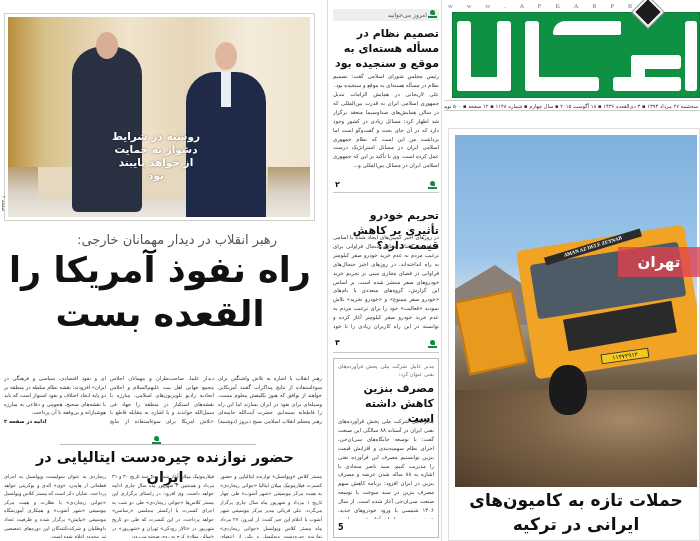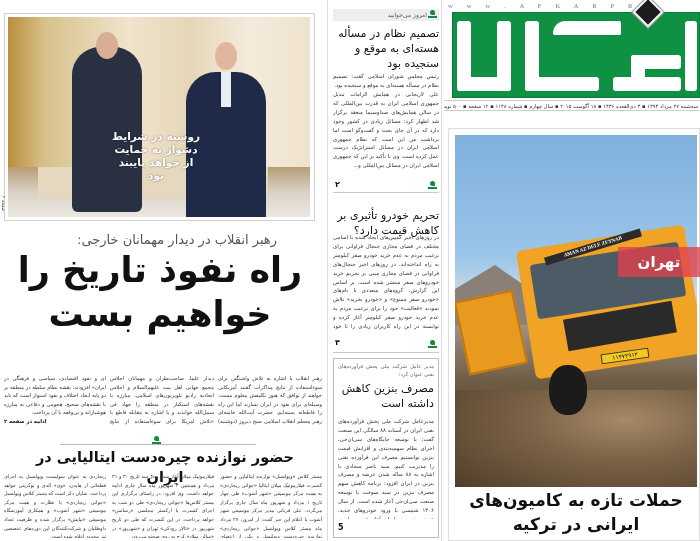--- a/index.html
+++ b/index.html
@@ -30,21 +30,21 @@
   .truck-photo .dirt { position: absolute; left: 0; top: 255px; width: 242px; height: 100px; background: radial-gradient(ellipse at 70% 30%, #a58a68 0%, #7c6347 40%, #4e3c2a 100%); }
   .watermark { left: 618px; top: 247px; width: 82px; height: 30px; background: rgba(226,64,77,0.78); color: #fff; font-weight: bold; font-size: 15px; line-height: 30px; text-align: center; }
   .truck-headline { left: 452px; top: 488px; width: 248px; font-family: "DejaVu Sans", sans-serif; font-weight: bold; font-size: 17px; line-height: 24px; text-align: center; color: #111; }
 
   
   .mid-col { left: 333px; top: 0; width: 106px; height: 541px; }
   .section-tag { position: absolute; left: 0; width: 106px; height: 12px; background: #eeeeee; font-size: 6px; line-height: 12px; color: #555; padding-right: 12px; }
   .sprout-icon { position: absolute; width: 9px; height: 9px; }
   .sprout-icon::before { content: ""; position: absolute; left: 2px; top: 0; width: 5px; height: 5px; background: #138a3e; border-radius: 50% 50% 0 50%; }
   .sprout-icon::after { content: ""; position: absolute; left: 0; top: 6px; width: 9px; height: 2px; background: #138a3e; }
-  .mid-h { position: absolute; left: 0; width: 106px; font-weight: normal; color: #111; text-align: right; }
+  .mid-h { position: absolute; left: 0; width: 106px; font-weight: bold; color: #111; text-align: right; }
   .mid-body { position: absolute; left: 0; width: 106px; font-size: 5.4px; line-height: 8.9px; color: #333; text-align: justify; }
   .page-num { position: absolute; font-size: 8px; font-weight: bold; color: #111; }
   .mid-rule { position: absolute; left: 0; width: 106px; height: 1px; background: #c9c9c9; }
   .boxed { position: absolute; left: 0; top: 358px; width: 106px; height: 180px; border: 1px solid #bdbdbd; }
 
   
   .photo-frame { left: 4px; top: 13px; width: 311px; height: 208px; border: 1px solid #cfcfcf; background: #fff; }
   .photo { left: 8px; top: 17px; width: 302px; height: 200px; overflow: hidden;
     background: linear-gradient(90deg, #b88f3c 0%, #d7c08a 12%, #efe4cc 40%, #e6d6b8 60%, #f4ebdc 80%, #efe3cd 100%); }
   .photo .floor { position: absolute; left: 0; top: 150px; width: 302px; height: 50px; background: linear-gradient(180deg, #b79c75 0%, #d9d2c5 50%, #ece8e0 100%); }
@@ -142,21 +142,21 @@
   <div class="man1"></div>
   <div class="man1-head"></div>
   <div class="man2"></div>
   <div class="man2-head"></div>
   <div class="shirt2"></div>
 </div>
 <div class="abs photo-caption">روسیه در شرایط دشوار به حمایت از خواهد پایبند بود</div>
 <div class="abs side-ref">صفحه ۲</div>
 
 <div class="abs kicker">رهبر انقلاب در دیدار مهمانان خارجی:</div>
-<div class="abs main-headline">راه نفوذ تاریخ را خواهیم بست</div>
+<div class="abs main-headline">راه نفوذ آمریکا را القعده بست</div>
 
 <div class="abs lead-body" style="left:218px; top:374px; width:104px; height:52px; overflow:hidden;">رهبر انقلاب با اشاره به تلاش واشنگتن برای سوءاستفاده از نتایج مذاکرات گفتند آمریکایی خواهند از توافق که هنوز تکلیفش معلوم نیست، وسیله‌ای برای نفوذ در ایران بسازند اما این راه را قاطعانه بسته‌ایم. حضرت آیت‌الله خامنه‌ای رهبر معظم انقلاب اسلامی صبح دیروز (دوشنبه) در</div>
 <div class="abs lead-body" style="left:110px; top:374px; width:104px; height:52px; overflow:hidden;">دیدار علما، صاحب‌نظران و مهمانان اجلاس مجمع جهانی اهل بیت علیهم‌السلام و اجلاس اتحادیه رادیو تلویزیون‌های اسلامی، مبارزه با نقشه‌های استکبار در منطقه را جهاد فی سبیل‌الله خواندند و با اشاره به مقابله قاطع با «تلاش امریکا برای سوءاستفاده از نتایج مذاکرات هسته</div>
 <div class="abs lead-body" style="left:4px; top:374px; width:102px; height:42px; overflow:hidden;">ای و نفوذ اقتصادی، سیاسی و فرهنگی در ایران» افزودند: نقشه نظام سلطه در منطقه بر دو پایه ایجاد اختلاف و نفوذ استوار است که باید با نقشه‌های صحیح، هجومی و دفاعی به مبارزه هوشیارانه و بی‌وقفه با آن پرداخت.</div>
 <div class="abs continued">ادامه در صفحه ۲</div>
 
 <div class="abs center-rule"></div>
 <span class="abs sprout-icon center-sprout"></span>
 
 <div class="abs italian-headline">حضور نوازنده چیره‌دست ایتالیایی در ایران</div>

